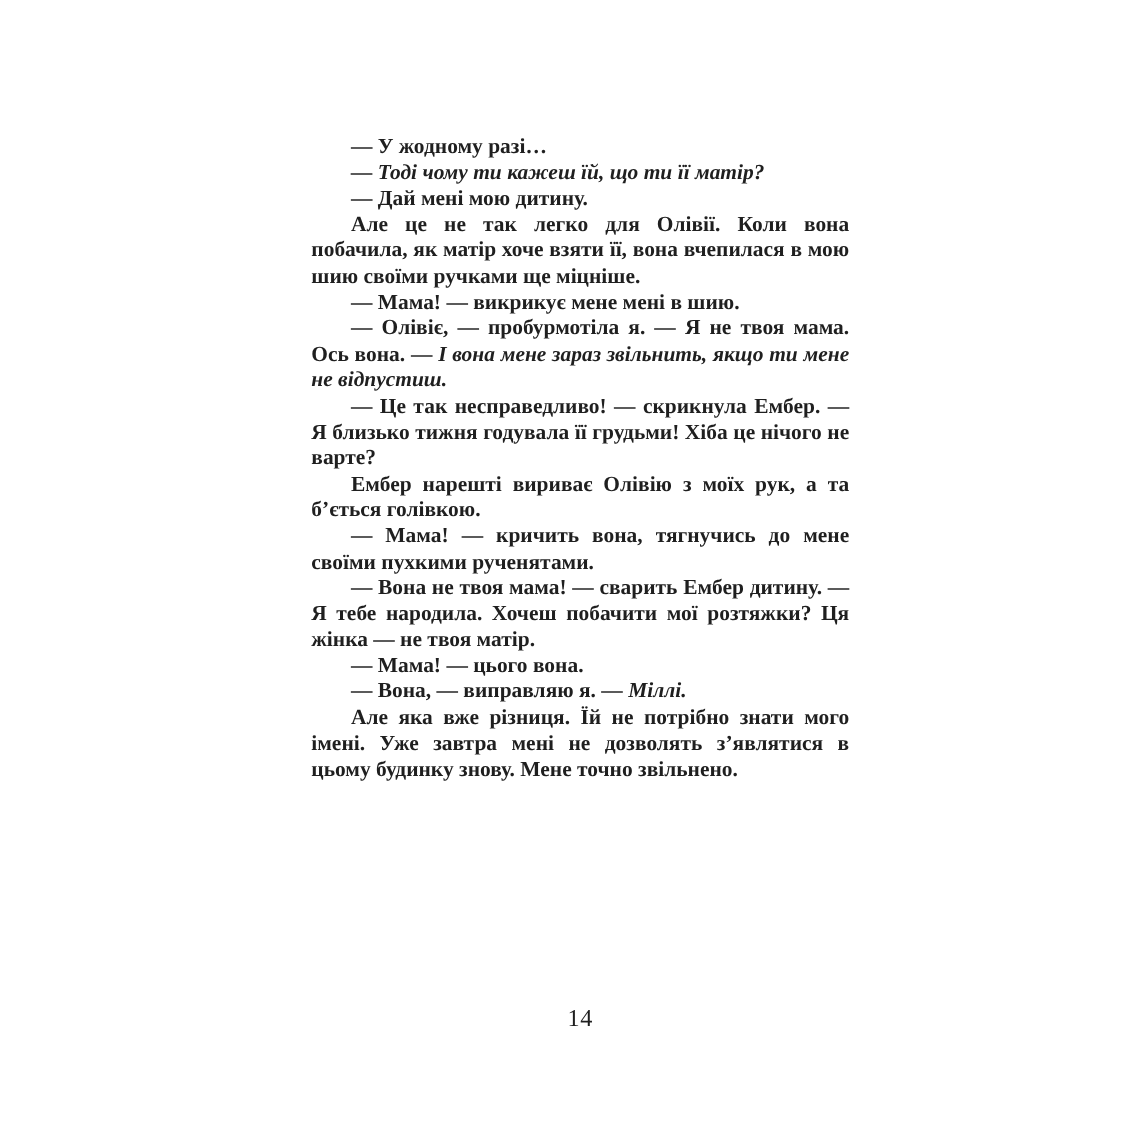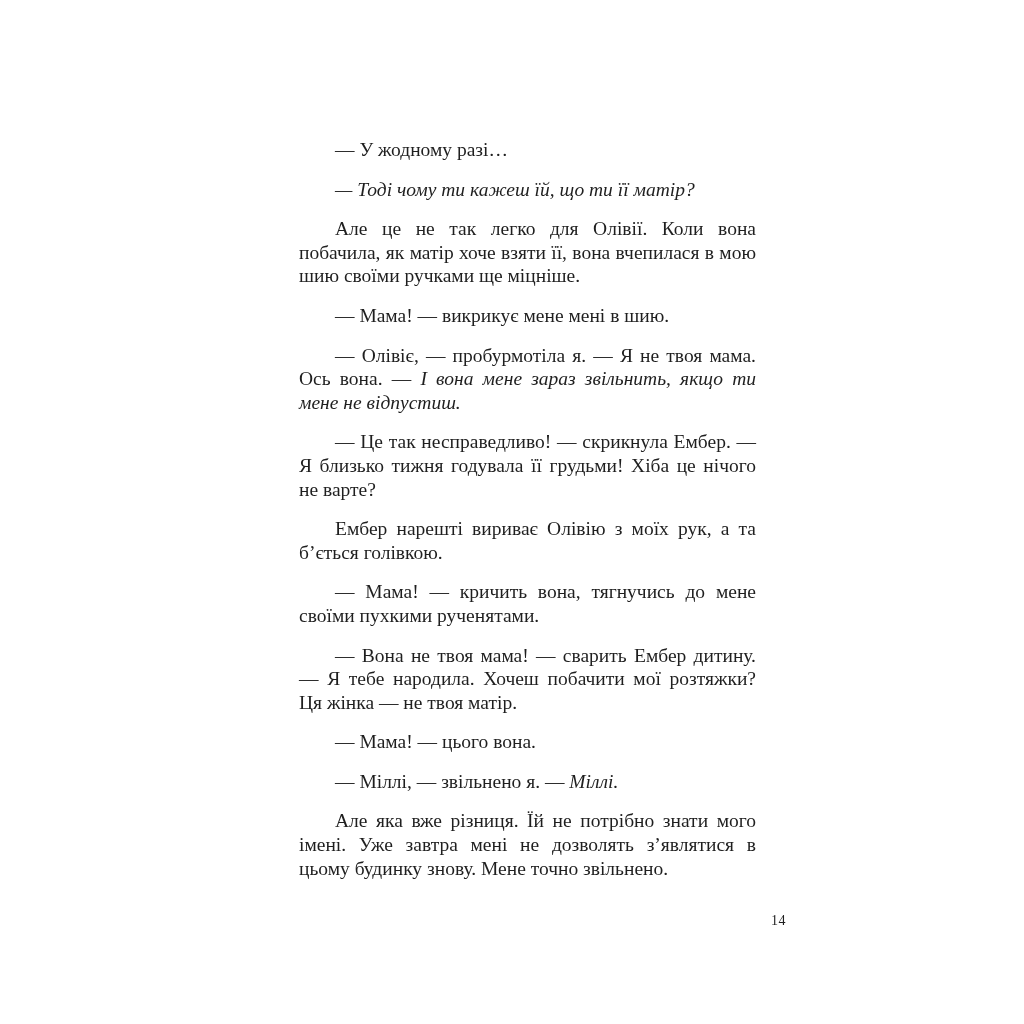--- a/index.html
+++ b/index.html
@@ -22,49 +22,51 @@
     top: 122px;
     width: 489px;
     font-size: 19.5px;
     line-height: 23.6px;
     text-align: justify;
     text-justify: inter-word;
     hyphens: auto;
     -webkit-hyphens: auto;
   }
   .text-block p {
-    margin: 16px;
+    margin: 0;
     padding: 0;
     text-indent: 36px;
+    font-weight: bold;
   }
   .italic {
     font-style: italic;
   }
   .page-number {
     position: absolute;
-    left: 297px;
+    left: 283px;
     top: 913px;
     width: 489px;
-    text-align: right;
-    font-size: 14px;
+    text-align: center;
+    font-size: 22px;
     letter-spacing: 0.5px;
   }
 </style>
 </head>
 <body style="background: rgb(255, 255, 255);">
 
 <div class="page" style="background: rgb(255, 255, 255); color: rgb(31, 31, 31);">
   <main class="text-block" lang="uk">
       <p><span>— У жодному разі…</span></p>
       <p><span class="italic">— Тоді чому ти кажеш їй, що ти її матір?</span></p>
+      <p><span>— Дай мені мою дитину.</span></p>
       <p><span>Але це не так легко для Олівії. Коли вона побачила, як матір хоче взяти її, вона вчепилася в мою шию своїми ручками ще міцніше.</span></p>
       <p><span>— Мама! — викрикує мене мені в шию.</span></p>
       <p><span>— Олівіє, — пробурмотіла я. — Я не твоя мама. Ось вона. — </span><span class="italic">І вона мене зараз звільнить, якщо ти мене не відпустиш.</span></p>
       <p><span>— Це так несправедливо! — скрикнула Ембер. — Я близько тижня годувала її грудьми! Хіба це нічого не варте?</span></p>
       <p><span>Ембер нарешті вириває Олівію з моїх рук, а та б’ється голівкою.</span></p>
       <p><span>— Мама! — кричить вона, тягнучись до мене своїми пухкими рученятами.</span></p>
       <p><span>— Вона не твоя мама! — сварить Ембер дитину. — Я тебе народила. Хочеш побачити мої розтяжки? Ця жінка — не твоя матір.</span></p>
       <p><span>— Мама! — цього вона.</span></p>
-      <p><span>— Міллі, — звільнено я. — </span><span class="italic">Міллі.</span></p>
+      <p><span>— Вона, — виправляю я. — </span><span class="italic">Міллі.</span></p>
       <p><span>Але яка вже різниця. Їй не потрібно знати мого імені. Уже завтра мені не дозволять з’являтися в цьому будинку знову. Мене точно звільнено.</span></p>
     </main>
   <div class="page-number">14</div>
 </div>
 
 </body></html>

